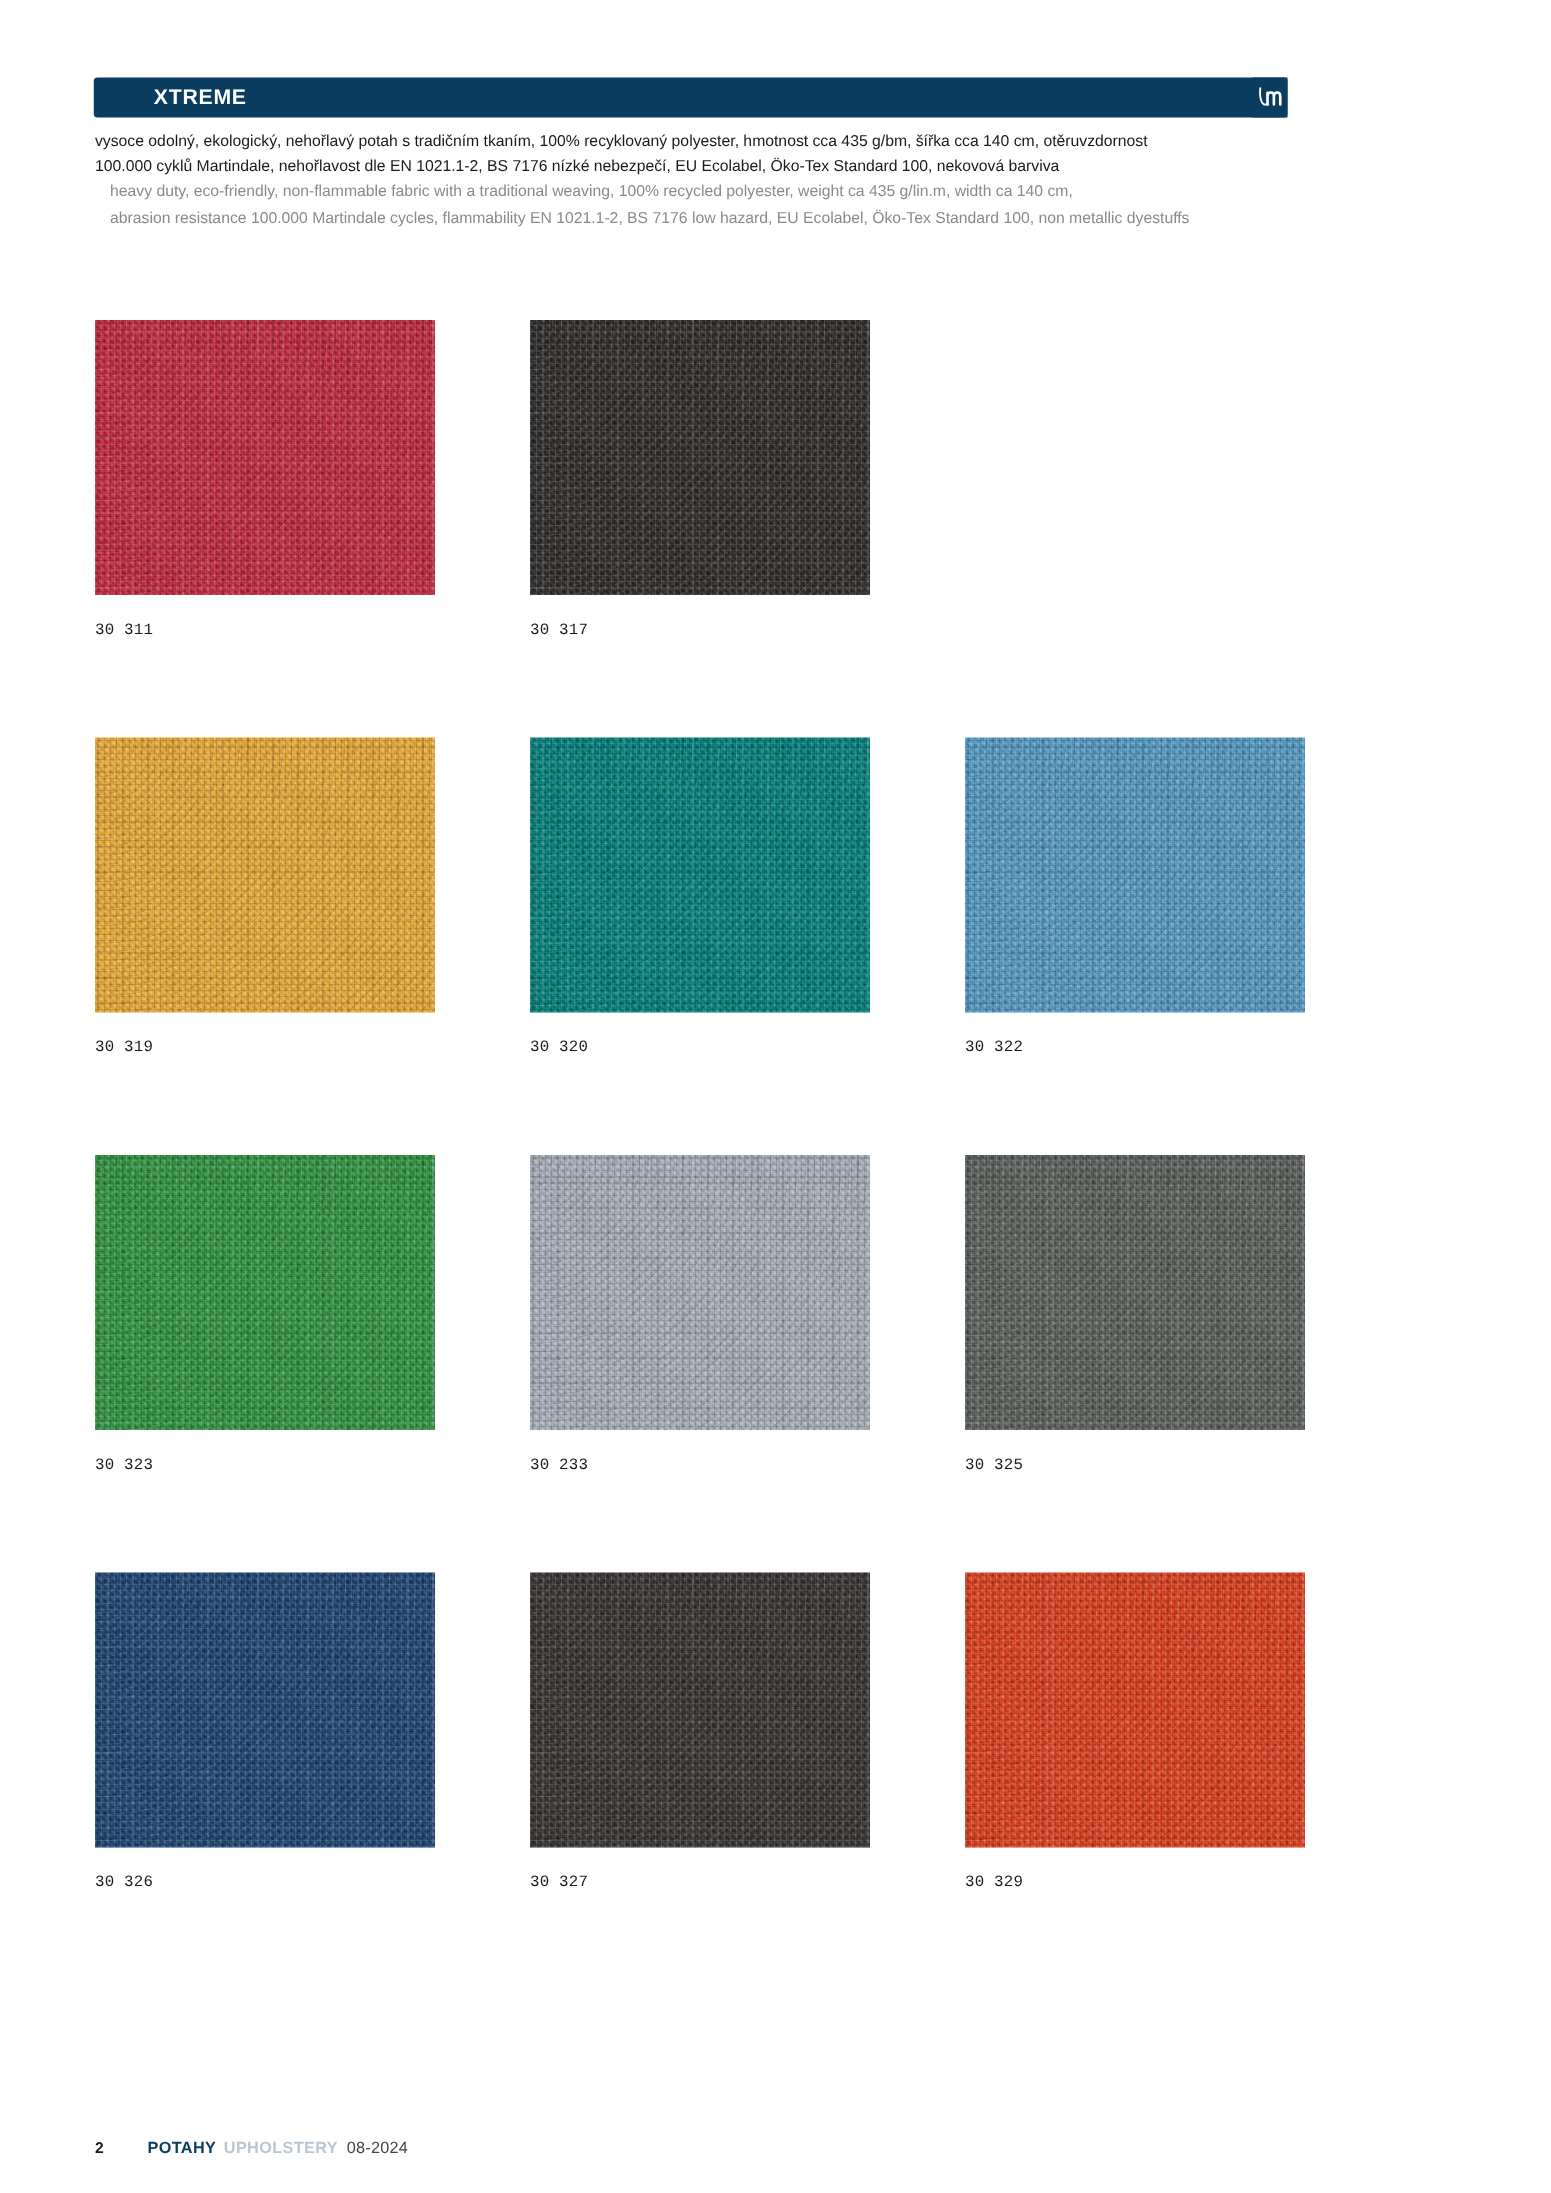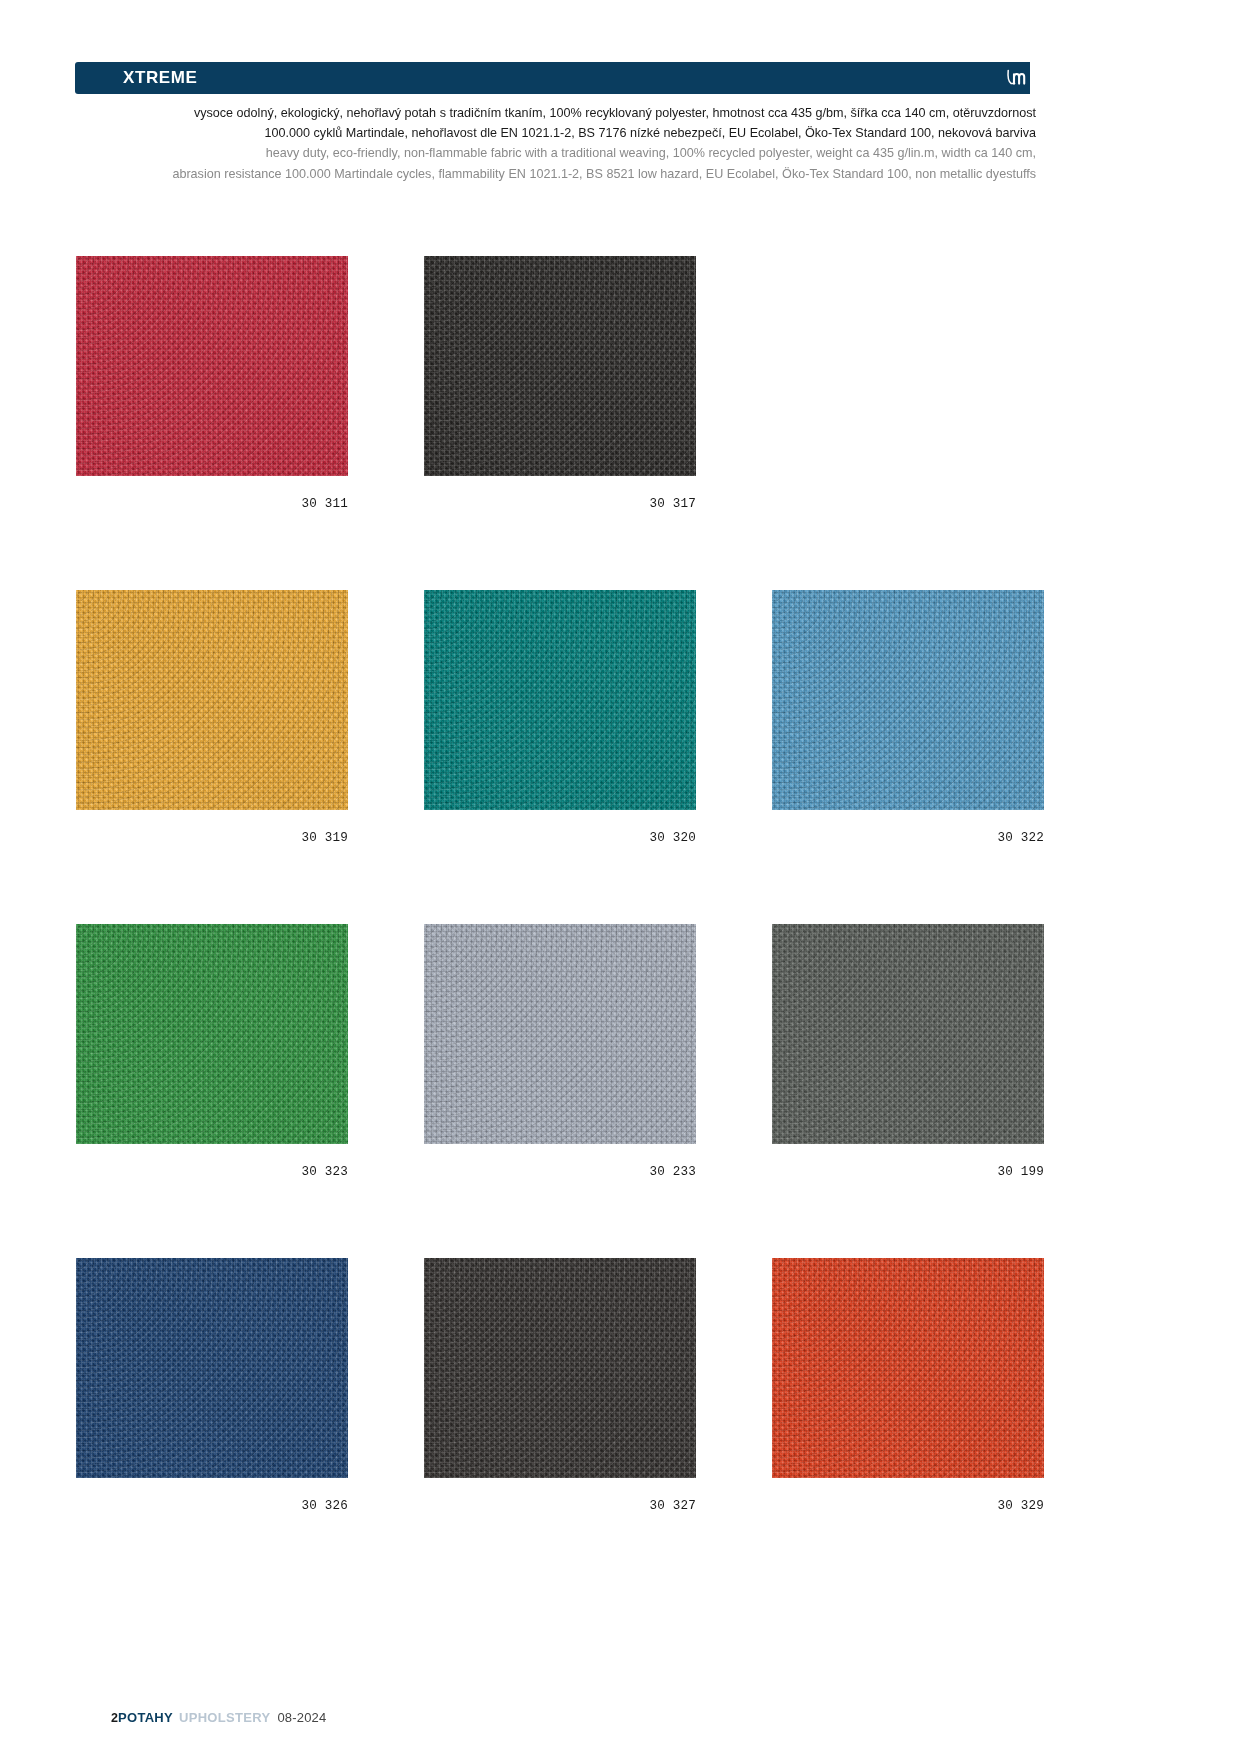--- a/index.html
+++ b/index.html
@@ -15,21 +15,20 @@
     position: relative;
     overflow: hidden;
   }
 
   .page {
     position: absolute;
     left: 0; top: 0;
     width: 1241px;
     height: 1754px;
     background: #ffffff;
-    text-align: right;
   }
 
   
   .header-bar {
     position: absolute;
     left: 75px;
     top: 62px;
     width: 955px;
     height: 32px;
     background: #0a3d5f;
@@ -193,21 +192,21 @@
     <svg width="22" height="20" viewBox="0 0 22 20">
       <path d="M3.2 2.5 C2.6 8.5 3.2 13.5 6.2 15.6 L9.6 15.6" fill="none" stroke="#ffffff" stroke-width="1.5" stroke-linecap="round"></path>
       <path d="M9.0 6.2 L9.0 15.6 M9.0 9.0 C9.0 7.0 10.4 6.0 11.8 6.0 C13.2 6.0 14.1 7.0 14.1 8.8 L14.1 15.6 M14.1 9.0 C14.1 7.0 15.5 6.0 16.9 6.0 C18.3 6.0 19.2 7.0 19.2 8.8 L19.2 15.6" fill="none" stroke="#ffffff" stroke-width="2.1" stroke-linecap="round" stroke-linejoin="round"></path>
     </svg>
   </div>
 
   <div class="desc">
     <div class="desc-cz">vysoce odolný, ekologický, nehořlavý potah s tradičním tkaním, 100% recyklovaný polyester, hmotnost cca 435 g/bm, šířka cca 140 cm, otěruvzdornost</div>
     <div class="desc-cz">100.000 cyklů Martindale, nehořlavost dle EN 1021.1-2, BS 7176 nízké nebezpečí, EU Ecolabel, Öko-Tex Standard 100, nekovová barviva</div>
     <div class="desc-en">heavy duty, eco-friendly, non-flammable fabric with a traditional weaving, 100% recycled polyester, weight ca 435 g/lin.m, width ca 140 cm,</div>
-    <div class="desc-en">abrasion resistance 100.000 Martindale cycles, flammability EN 1021.1-2, BS 8521 low hazard, EU Ecolabel, Öko-Tex Standard 100, non metallic dyestuffs</div>
+    <div class="desc-en">abrasion resistance 100.000 Martindale cycles, flammability EN 1021.1-2, BS 7176 low hazard, EU Ecolabel, Öko-Tex Standard 100, non metallic dyestuffs</div>
   </div>
 
   <div class="grid">
 
     <div class="grid-row">
       <div class="cell">
         <div class="swatch" style="background-color: rgb(197, 39, 60);"></div>
         <div class="swatch-label">30 311</div>
       </div>
       <div class="cell">
@@ -235,21 +234,21 @@
       <div class="cell">
         <div class="swatch" style="background-color: rgb(47, 148, 64);"></div>
         <div class="swatch-label">30 323</div>
       </div>
       <div class="cell">
         <div class="swatch" style="background-color: rgb(169, 176, 189);"></div>
         <div class="swatch-label">30 233</div>
       </div>
       <div class="cell">
         <div class="swatch" style="background-color: rgb(90, 95, 90);"></div>
-        <div class="swatch-label">30 199</div>
+        <div class="swatch-label">30 325</div>
       </div>
     </div>
 
     <div class="grid-row">
       <div class="cell">
         <div class="swatch" style="background-color: rgb(29, 67, 115);"></div>
         <div class="swatch-label">30 326</div>
       </div>
       <div class="cell">
         <div class="swatch" style="background-color: rgb(53, 50, 48);"></div>

